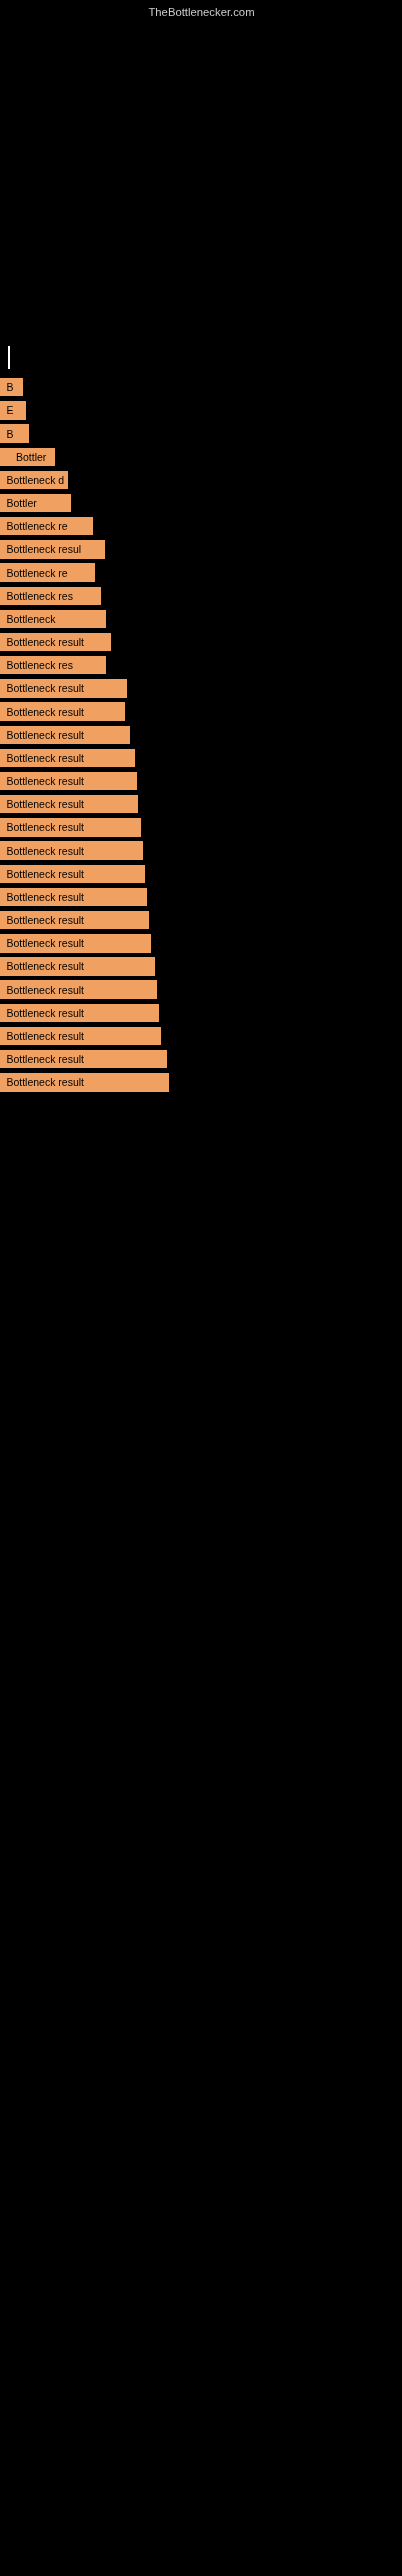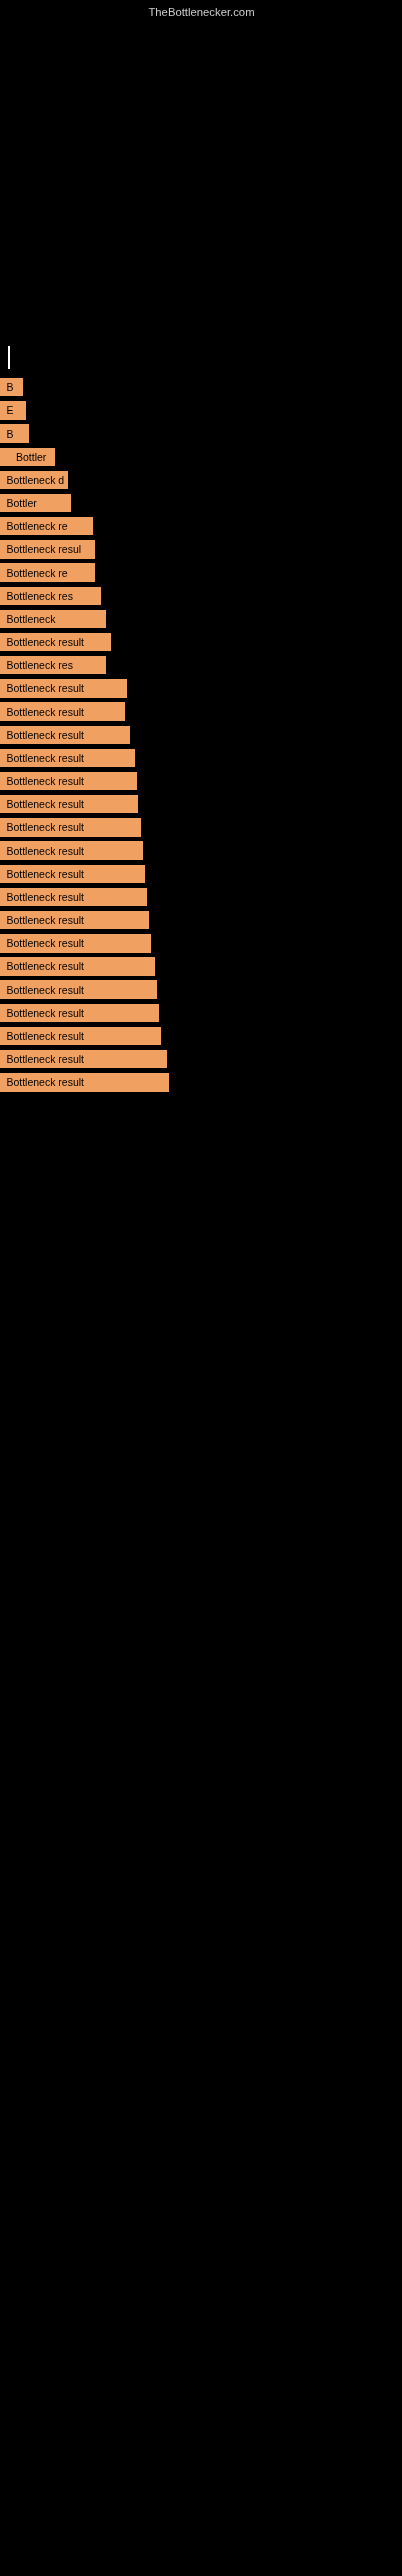--- a/index.html
+++ b/index.html
@@ -54,21 +54,21 @@
       overflow: hidden;
     }
 
     .bottleneck-item.size-xs { width: 22.5px; }
     .bottleneck-item.size-sm1 { width: 26px; }
     .bottleneck-item.size-sm2 { width: 29px; }
     .bottleneck-item.size-md1 { width: 55px; padding-left: 16px; }
     .bottleneck-item.size-md2 { width: 68px; }
     .bottleneck-item.size-md3 { width: 71px; }
     .bottleneck-item.size-md4 { width: 93px; }
-    .bottleneck-item.size-md5 { width: 95px; }
+    .bottleneck-item.size-md5 { width: 105px; }
     .bottleneck-item.size-md6 { width: 95px; }
     .bottleneck-item.size-md7 { width: 101px; }
     .bottleneck-item.size-lg1 { width: 106px; }
     .bottleneck-item.size-lg2 { width: 111px; }
     .bottleneck-item.size-lg3 { width: 106px; }
     .bottleneck-item.size-full1 { width: 127px; }
     .bottleneck-item.size-full2 { width: 125px; }
     .bottleneck-item.size-full3 { width: 130px; }
     .bottleneck-item.size-full4 { width: 135px; }
     .bottleneck-item.size-full5 { width: 137px; }

